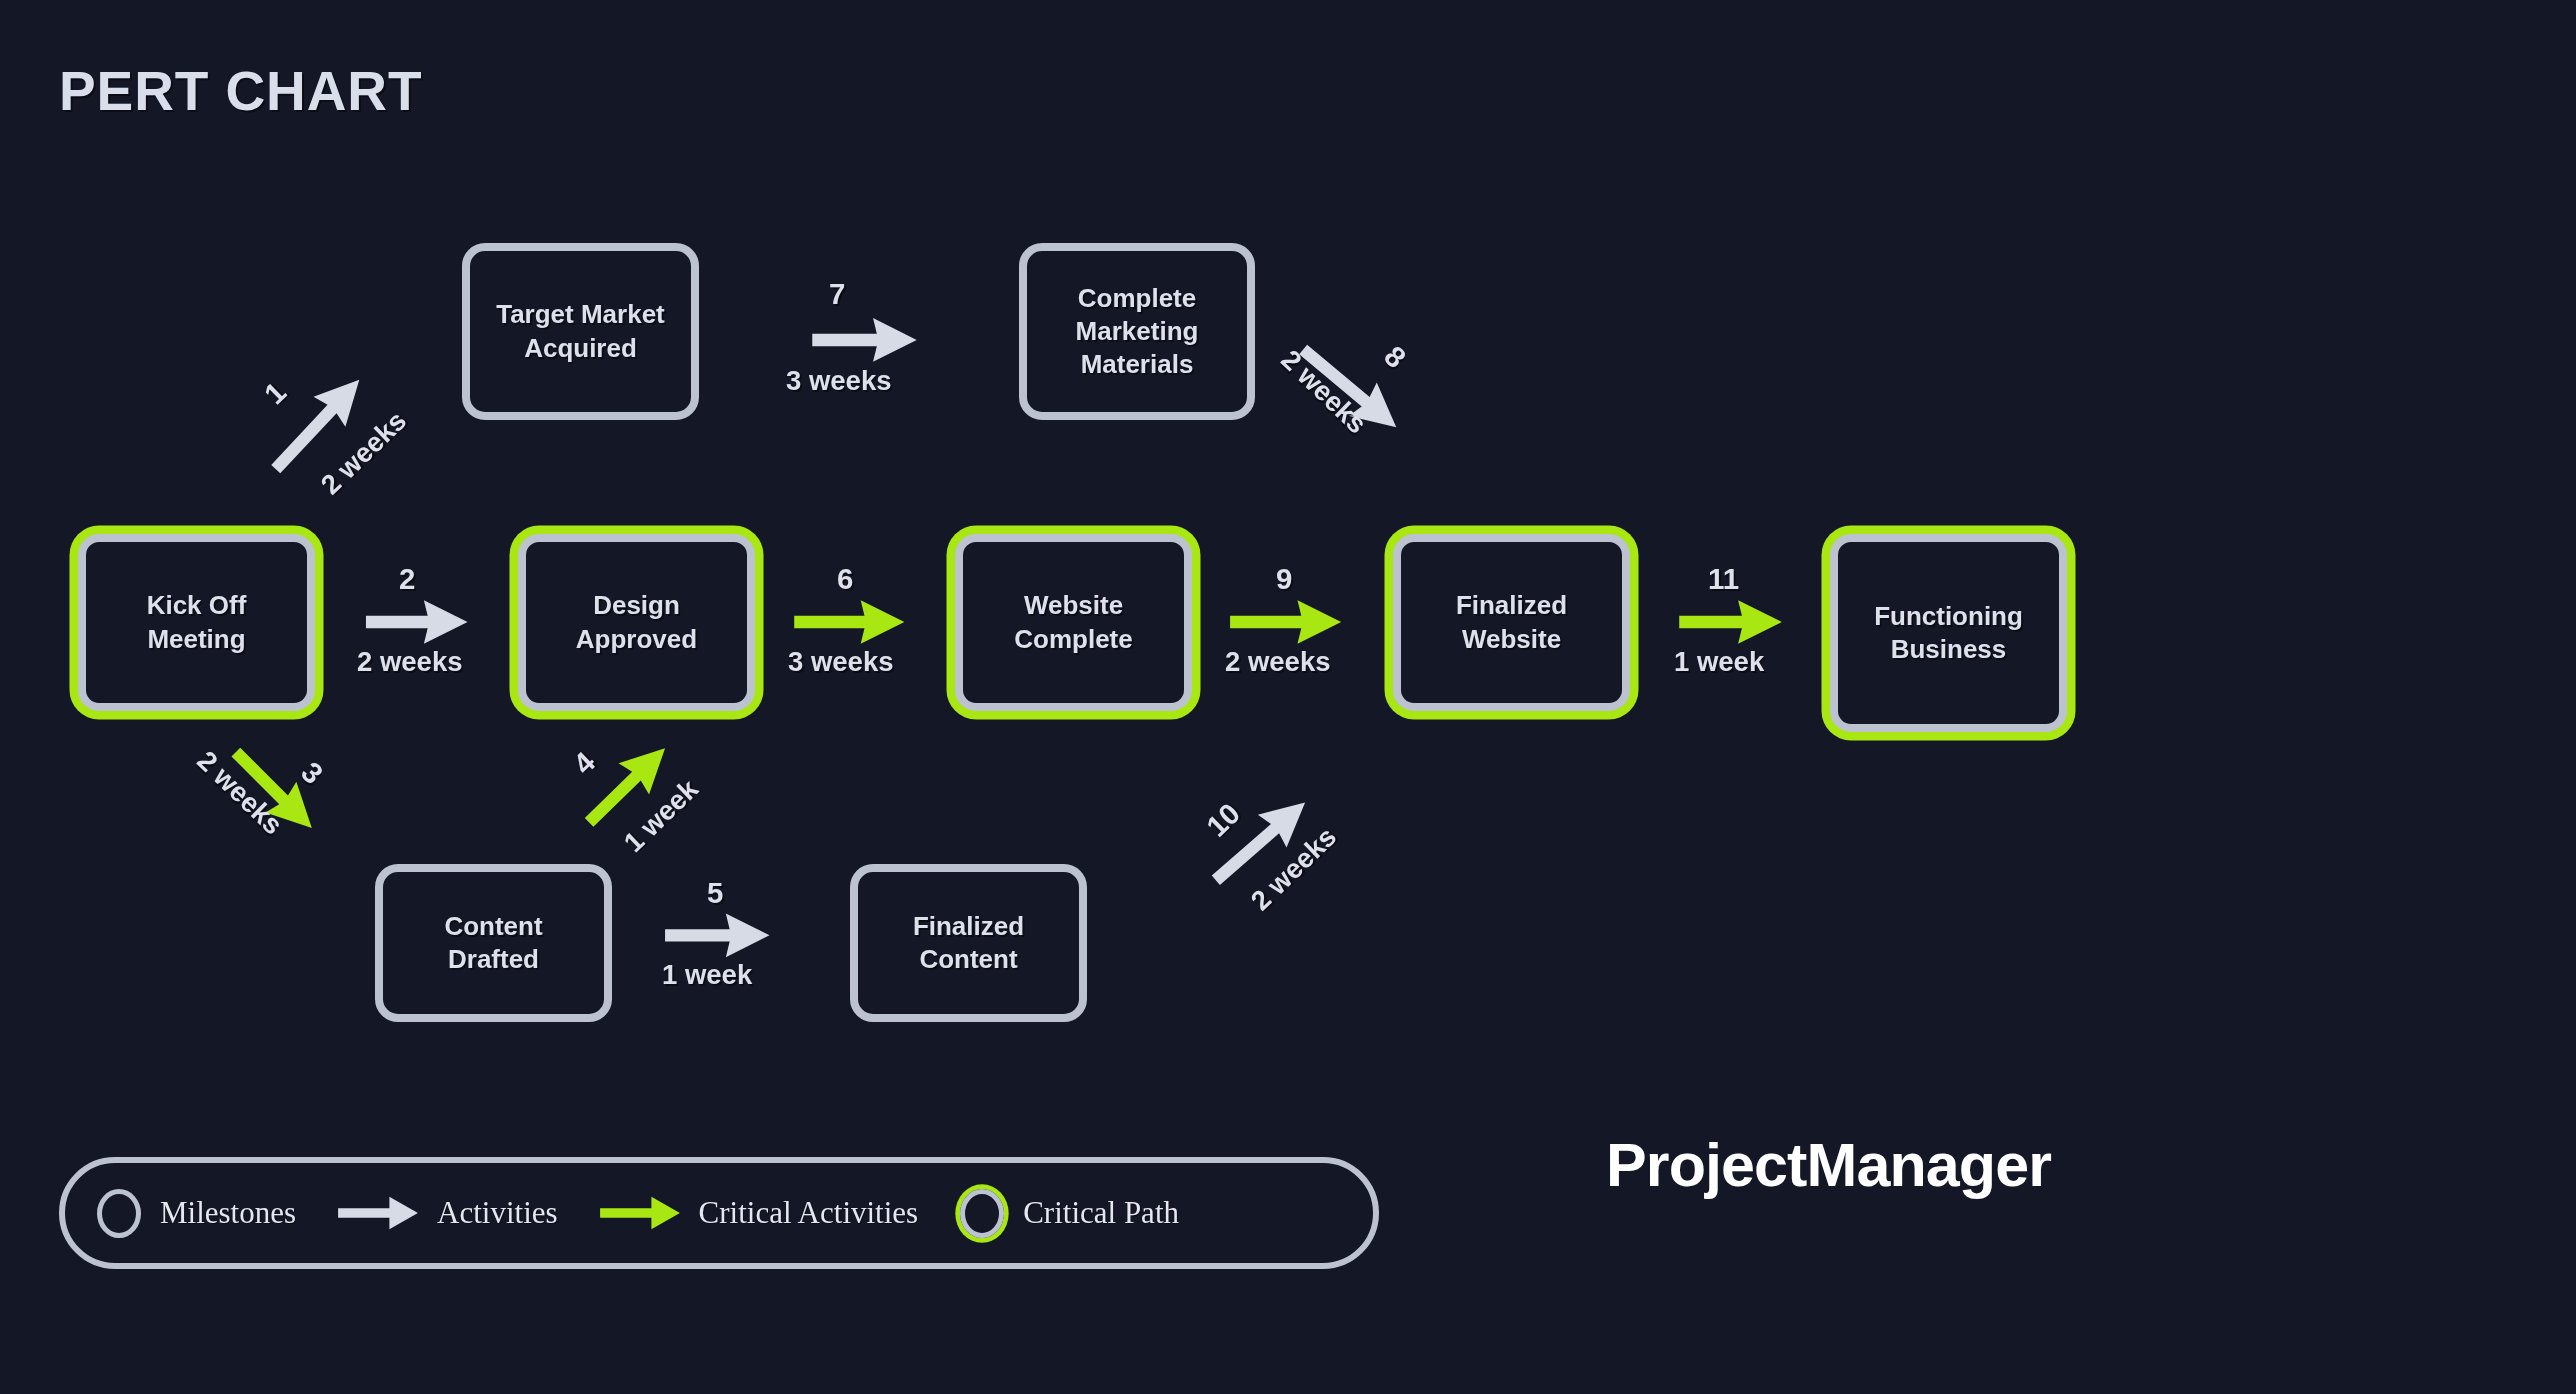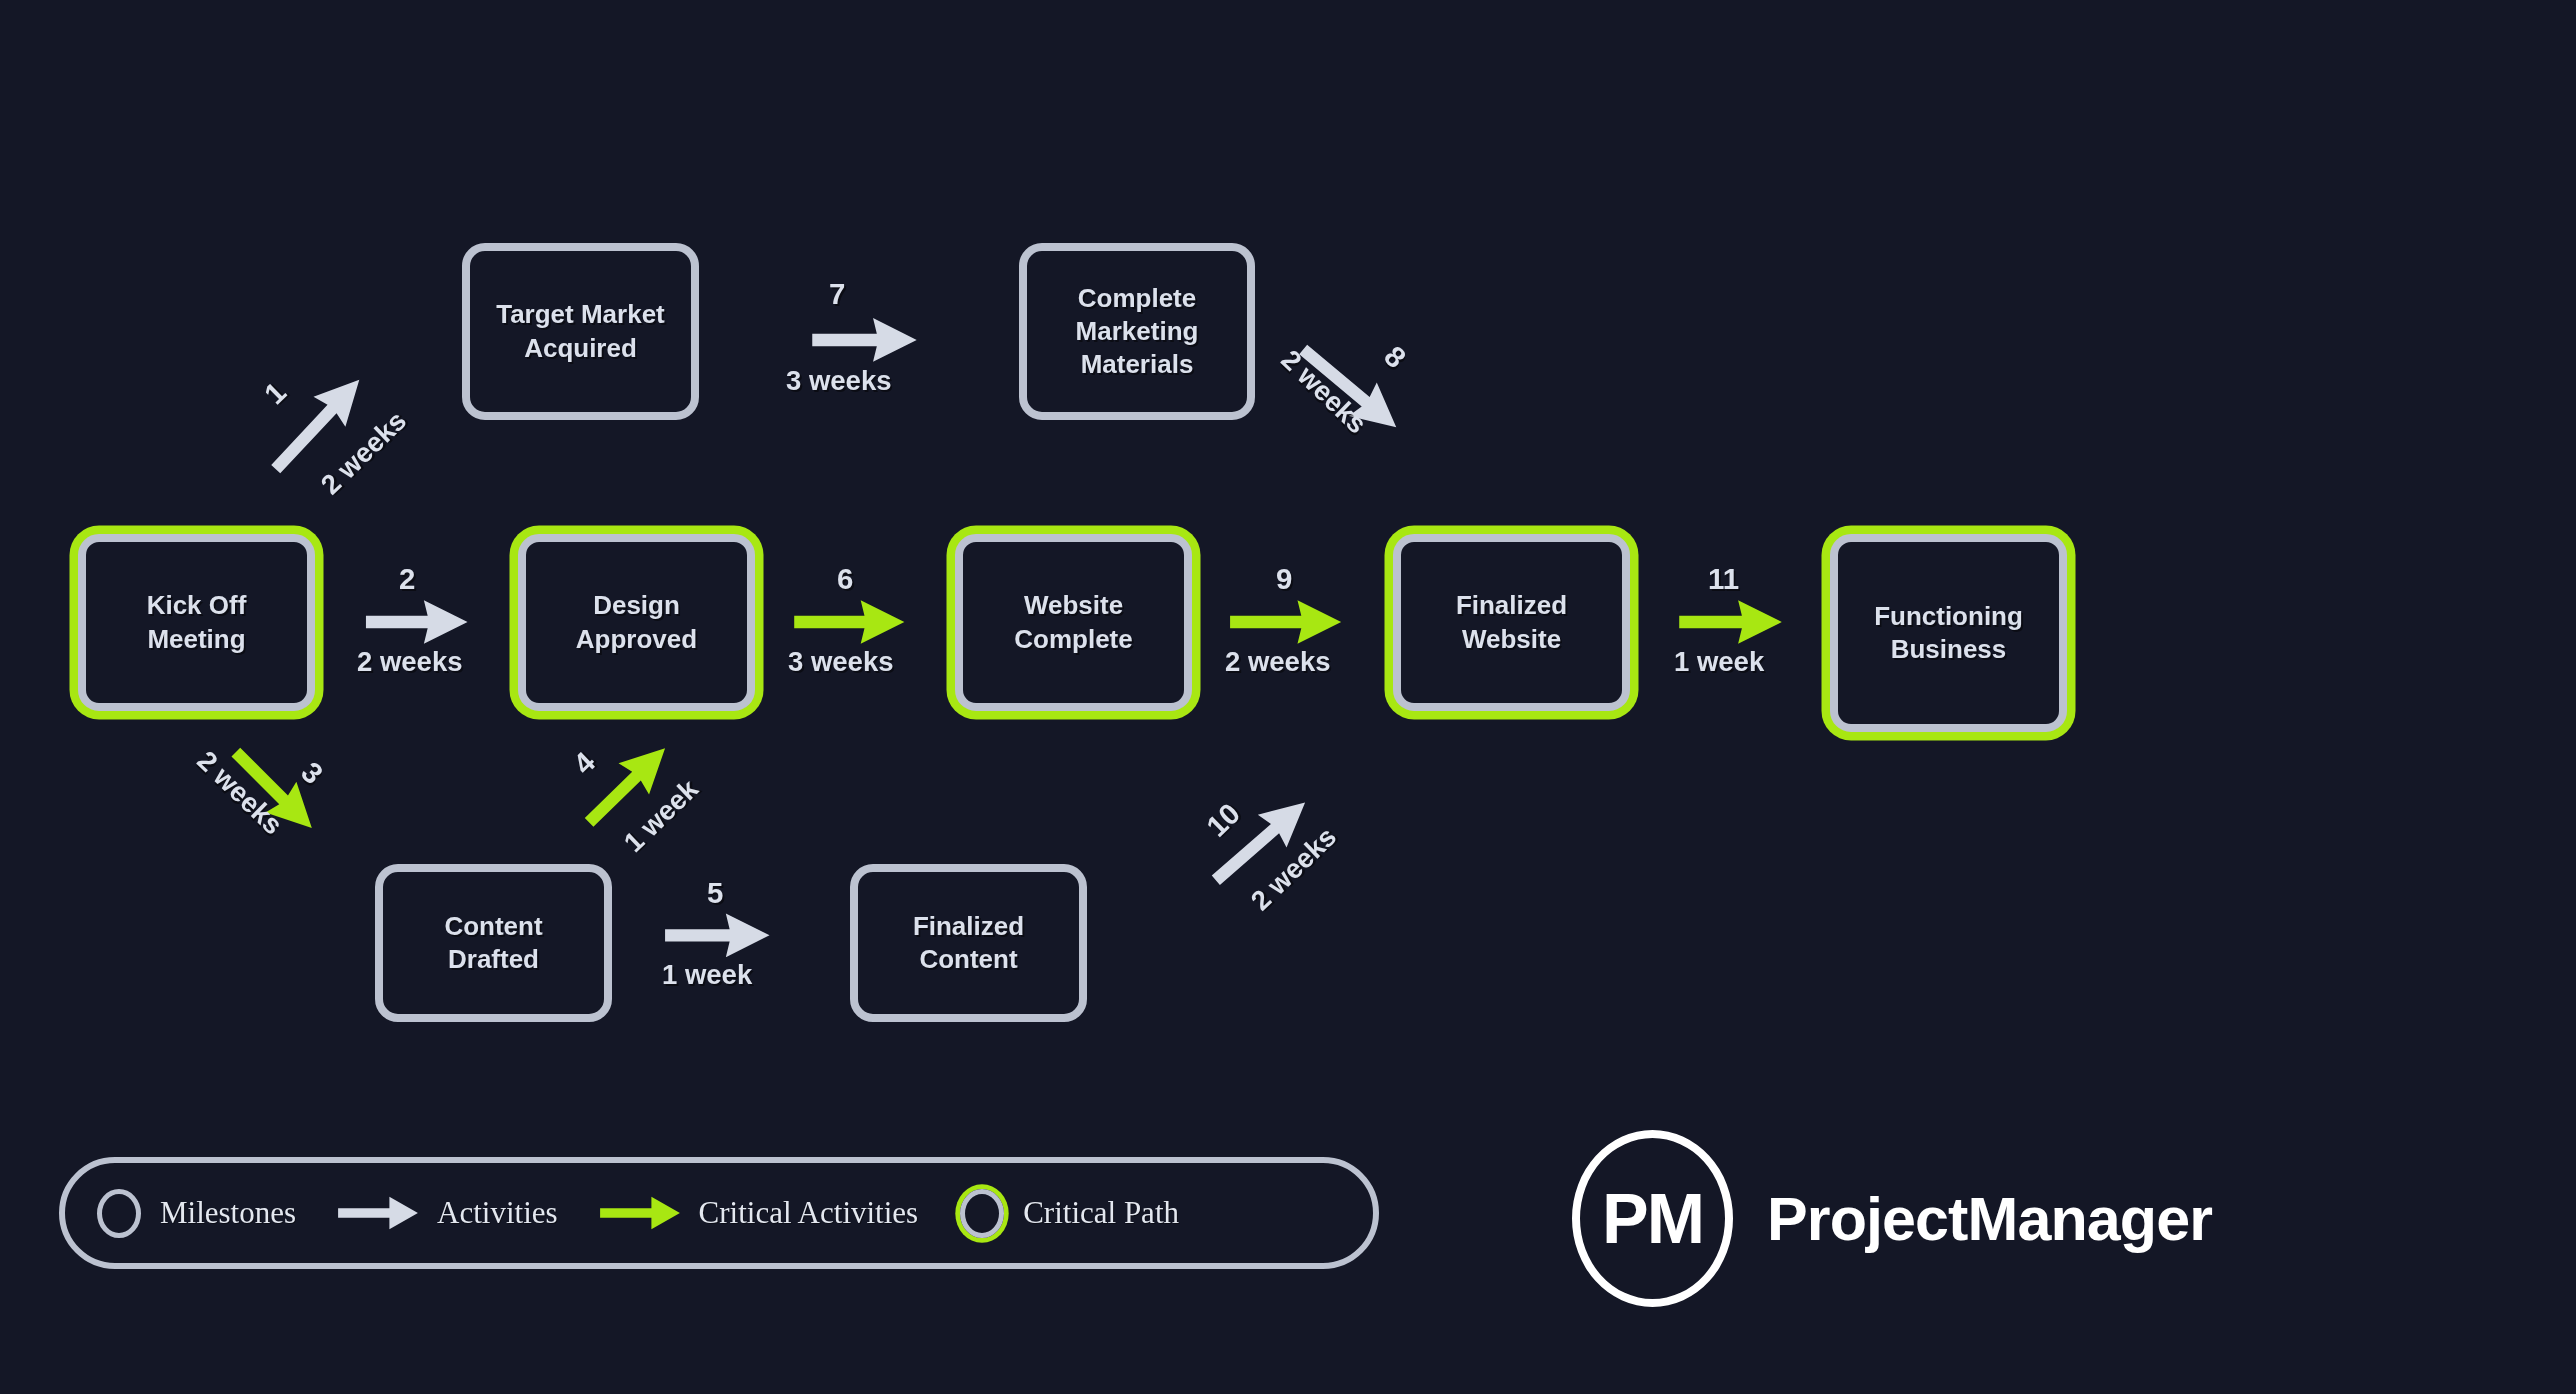--- a/index.html
+++ b/index.html
@@ -100,20 +100,21 @@
     margin-left:34px;color:#FFFFFF;
     font-size:61px;font-weight:bold;letter-spacing:-0.9px;
     white-space:nowrap;
   }
 </style>
 </head>
 <body>
 
 <div id="stage">
 
+  <div class="title">PERT CHART</div>
 
   <svg id="arrows" viewBox="0 0 2712 1468">
       <g transform="translate(290,494) rotate(-46.88818800674093)">
         <path d="M0 -6.5 H86.76334882255898 L82.76334882255898 -23 L128.76334882255898 0 L82.76334882255898 23 L86.76334882255898 6.5 H0 Z" fill="#D6DBE6"></path>
       </g>
       <g transform="translate(385,655) rotate(0)">
         <path d="M0 -6.5 H65 L61 -23 L107 0 L61 23 L65 6.5 H0 Z" fill="#D6DBE6"></path>
       </g>
       <g transform="translate(248,792) rotate(45)">
         <path d="M0 -6.5 H71.13708498984761 L67.13708498984761 -23 L113.13708498984761 0 L67.13708498984761 23 L71.13708498984761 6.5 H0 Z" fill="#A8E712"></path>
@@ -225,18 +226,17 @@
       </svg>
       <span class="leg-txt">Critical Activities</span>
     </div>
     <div class="leg-item">
       <span class="ring-crit"></span>
       <span class="leg-txt">Critical Path</span>
     </div>
   </div>
 
   <div class="logo">
-    <div class="logo-mark">PM</div>
     <div class="logo-word">ProjectManager</div>
   </div>
 
 </div>
 
 
 </body></html>

